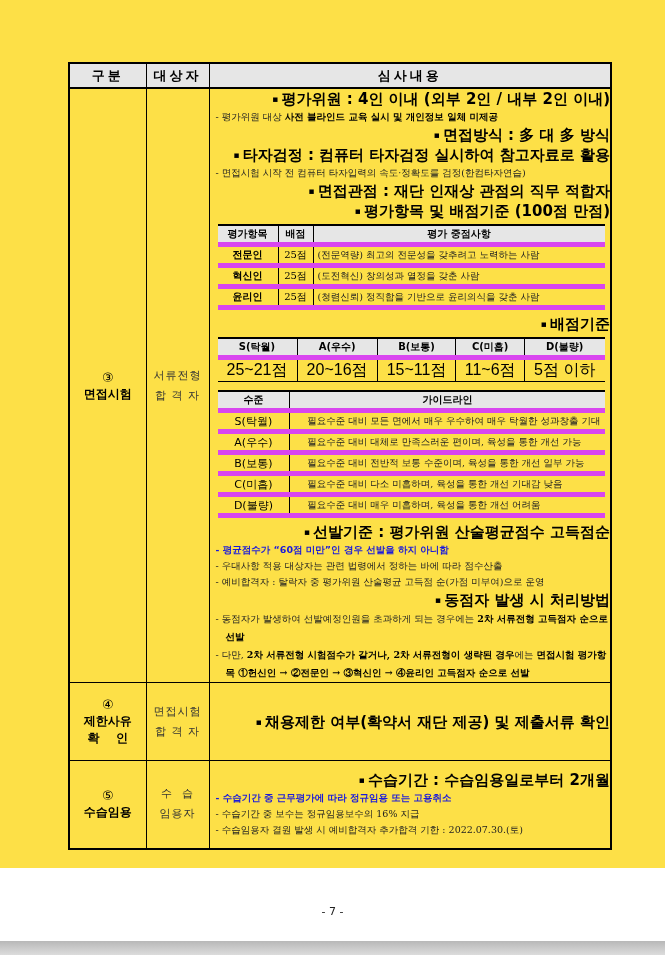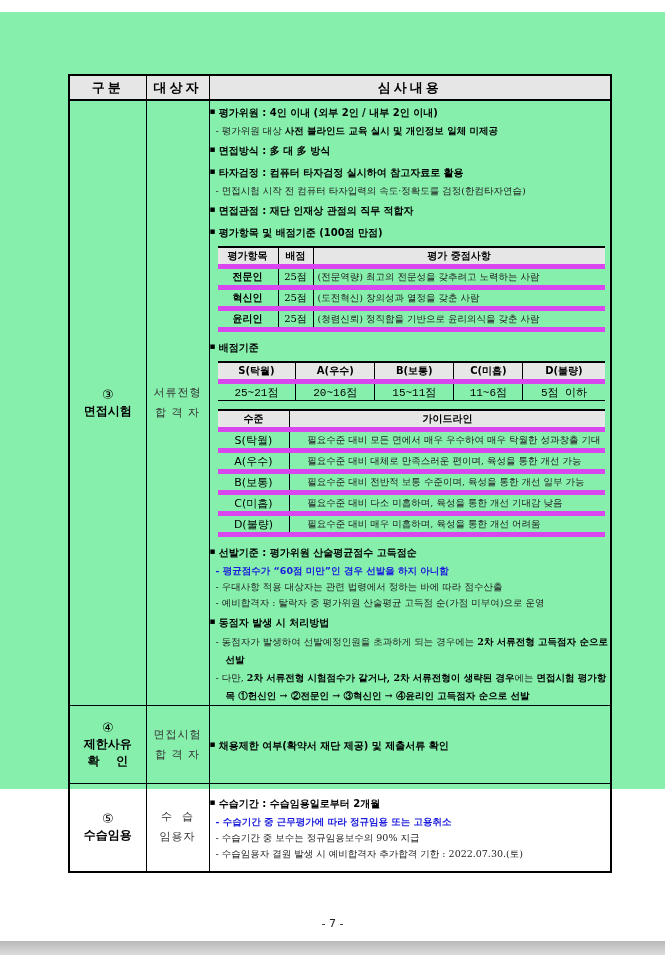--- a/index.html
+++ b/index.html
@@ -1,44 +1,44 @@
 <!DOCTYPE html>
 <html><head>
 <meta charset="utf-8">
 <style>
   html, body { margin:0; padding:0; }
   body { width:665px; height:955px; background:#ffffff; position:relative; overflow:hidden;
          font-family:"DejaVu Sans", "Liberation Sans", sans-serif; color:#000; }
-  .page { position:absolute; left:0; top:12px; width:665px; height:777px; background:#86efac; }
+  .page { position:absolute; left:0; top:0; width:665px; height:868px; background:#fde047; }
   .bottom-bar { position:absolute; left:0; top:941px; width:665px; height:14px;
                 background:linear-gradient(#b8b8b8,#dcdcdc); }
   table.main { position:absolute; left:68px; top:62px; width:544px; border-collapse:collapse;
                border:2px solid #000; table-layout:fixed; }
   table.main td, table.main th { border:1px solid #000; padding:0; vertical-align:middle; }
   table.main th { background:#e6e6e6; height:23px; font-size:13px; font-weight:bold;
                   letter-spacing:3px; border-bottom:2px solid #000; }
   .c1 { width:77px; } .c2 { width:63px; }
   .cat { text-align:center; font-size:12px; font-weight:bold; line-height:17px; }
   .tgt { text-align:center; font-family:"DejaVu Serif", serif; font-size:11px; color:#333; line-height:20px; letter-spacing:1px;margin-top:12px; }
   .content { padding:6px 6px 6px 6px; }
-  .b { font-size:10px; font-weight:bold; line-height:20px; white-space:nowrap; }
+  .b { font-size:15px; font-weight:bold; line-height:20px; white-space:nowrap;text-align:right; }
   .b::before { content:"▪ "; font-size:9px; vertical-align:2px; }
   .sub { font-family:"DejaVu Serif", serif; font-size:9.5px; line-height:16px; padding-left:6px; white-space:nowrap; color:#222; }
   .sub.wrap { white-space:normal; padding-left:16px; text-indent:-10px; line-height:18px; }
   .blue { color:#1a1adc; font-family:"DejaVu Sans", sans-serif; font-weight:bold; font-size:9.5px; }
   .strong { font-weight:bold; color:#000;margin-top:39px; }
   table.inner { border-collapse:collapse; margin:3px 0 4px 8px; width:387px; }
   table.inner td { border-top:1px solid #000; border-bottom:5px solid #d946ef; border-left:none; border-right:none; font-size:10px; height:16px; padding:0 4px; }
   table.inner td + td { border-left:1px solid #000; }
   table.inner tr.hdr td { background:#e6e6e6; font-weight:bold; text-align:center; border-top:2px solid #000; }
   table.inner td.lbl { text-align:center; font-weight:bold; }
   table.inner td.num { text-align:center; font-family:"DejaVu Serif", serif; }
   table.inner td.desc { font-family:"DejaVu Serif", serif; font-size:9.5px; color:#222; white-space:nowrap; }
   table.grade td { text-align:center; }
-  table.grade td.val { font-family:Liberation Mono, monospace; font-size:11px; border-bottom:1px solid #000; }
+  table.grade td.val { font-family:Liberation Sans, sans-serif; font-size:16px; border-bottom:1px solid #000; }
   table.level td.lvl { text-align:center; font-size:11px; width:65px; }
   table.level td.desc { font-size:9.5px;padding-left:17px; }
   .page-num { position:absolute; left:0; width:665px; top:905px; text-align:center; font-size:11px; color:#222; }
 </style>
 </head>
 <body>
 
 <div class="page">
 <table class="main">
   <colgroup>
@@ -176,21 +176,21 @@
       <div style="font-weight:normal;font-size:13px;">⑤</div>
       <div>수습임용</div>
     </td>
     <td class="tgt">
       <div style="white-space:pre;">수  습</div>
       <div>임용자</div>
     </td>
     <td class="content">
       <div class="b">수습기간 : 수습임용일로부터 2개월</div>
       <div class="sub blue">- 수습기간 중 근무평가에 따라 정규임용 또는 고용취소</div>
-      <div class="sub">- 수습기간 중 보수는 정규임용보수의 90% 지급</div>
+      <div class="sub">- 수습기간 중 보수는 정규임용보수의 16% 지급</div>
       <div class="sub">- 수습임용자 결원 발생 시 예비합격자 추가합격 기한 : 2022.07.30.(토)</div>
     </td>
   </tr>
 </tbody>
     </table>
 
 <div class="page-num">- 7 -</div>
 </div>
 <div class="bottom-bar"></div>
 

